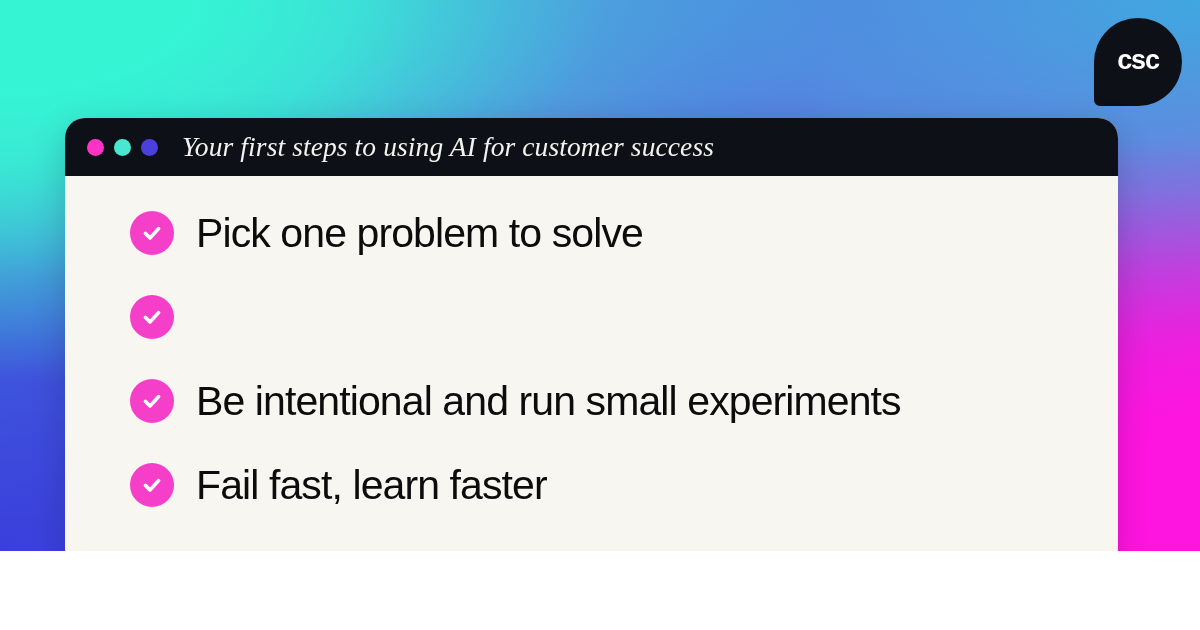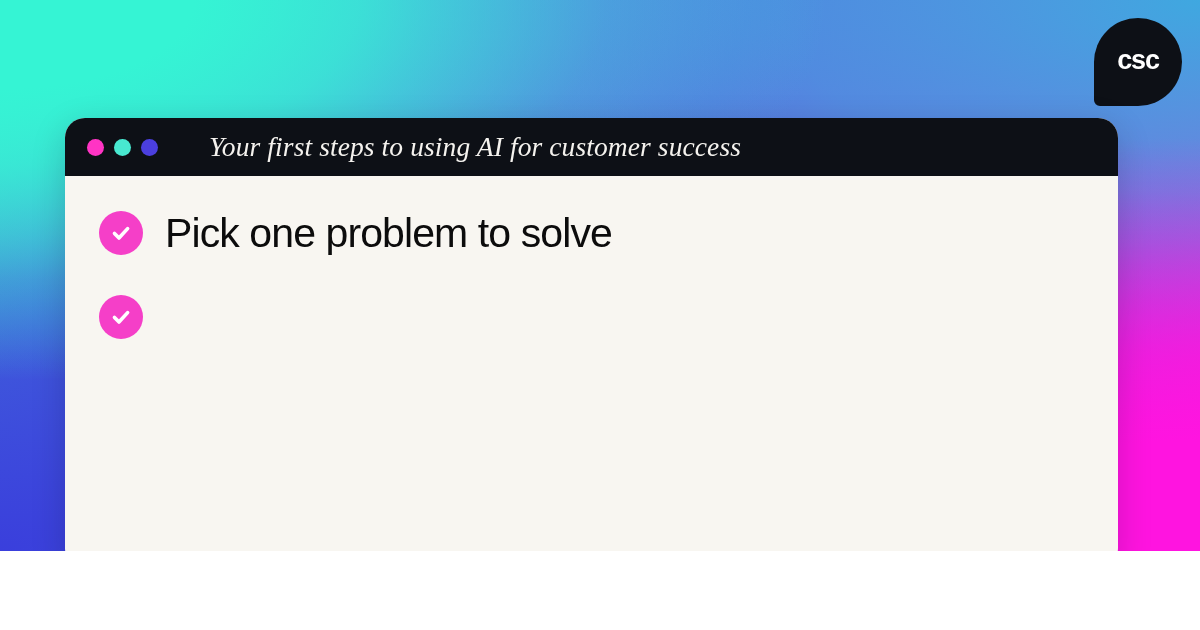--- a/index.html
+++ b/index.html
@@ -65,21 +65,20 @@
   }
 
   #titlebar {
     height: 58px;
     flex: 0 0 58px;
     background: #0D1016;
     display: flex;
     align-items: center;
     padding-left: 22px;
     box-sizing: border-box;
-    gap: 27px;
   }
   .dots {
     display: flex;
     align-items: center;
     gap: 10px;
     margin-right: 24px;
   }
   .dot {
     width: 17px;
     height: 17px;
@@ -100,20 +99,21 @@
 
   
   #list {
     flex: 1 1 auto;
     padding: 26px 34px 30px 34px;
     box-sizing: border-box;
     display: flex;
     flex-direction: column;
     justify-content: flex-start;
     gap: 22px;
+    margin-left: 31px;
   }
   .item {
     display: flex;
     align-items: center;
     gap: 22px;
     height: 62px;
   }
   .check {
     flex: 0 0 auto;
     width: 44px;
@@ -167,17 +167,33 @@
       </div>
 
       <div class="item">
         <span class="check">
           <svg width="26" height="26" viewBox="0 0 26 26" aria-hidden="true">
             <path d="M6.5 13.4 L11 18 L19.6 8.6" fill="none" stroke="#FFFFFF" stroke-width="3.6" stroke-linecap="round" stroke-linejoin="round"></path>
           </svg>
         </span>
       </div>
 
+      <div class="item">
+        <span class="check">
+          <svg width="26" height="26" viewBox="0 0 26 26" aria-hidden="true">
+            <path d="M6.5 13.4 L11 18 L19.6 8.6" fill="none" stroke="#FFFFFF" stroke-width="3.6" stroke-linecap="round" stroke-linejoin="round"></path>
+          </svg>
+        </span>
+        <span class="item-label">Be intentional and run small experiments</span>
+      </div>
 
+      <div class="item">
+        <span class="check">
+          <svg width="26" height="26" viewBox="0 0 26 26" aria-hidden="true">
+            <path d="M6.5 13.4 L11 18 L19.6 8.6" fill="none" stroke="#FFFFFF" stroke-width="3.6" stroke-linecap="round" stroke-linejoin="round"></path>
+          </svg>
+        </span>
+        <span class="item-label">Fail fast, learn faster</span>
+      </div>
 
     </div>
   </div>
 </div>
 
 </body></html>

